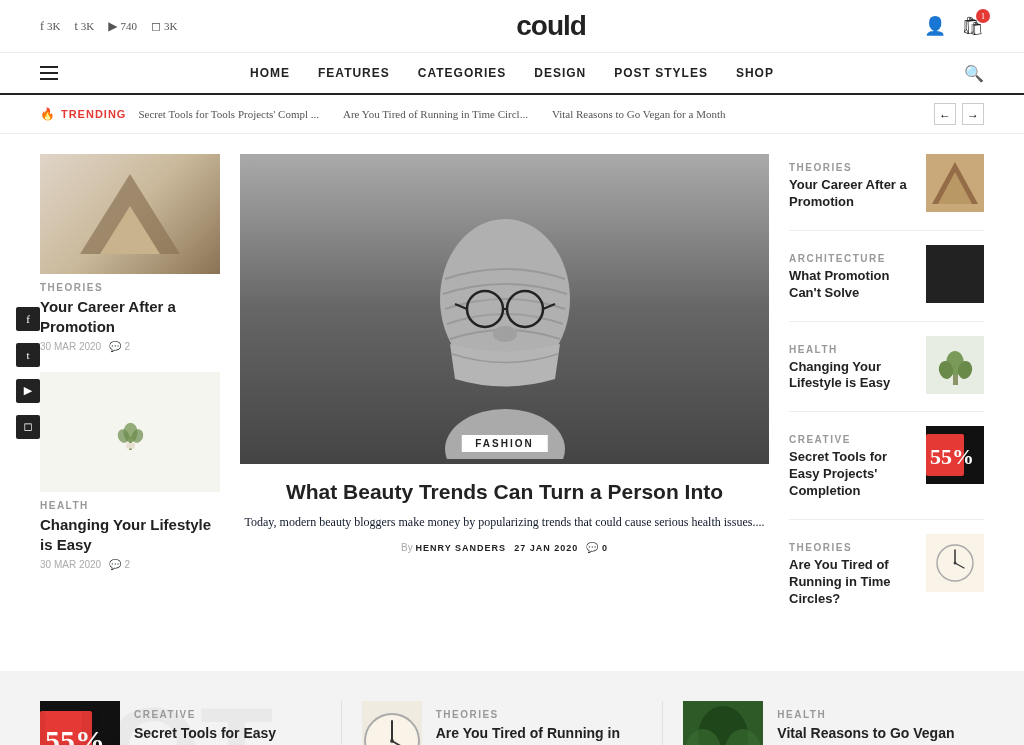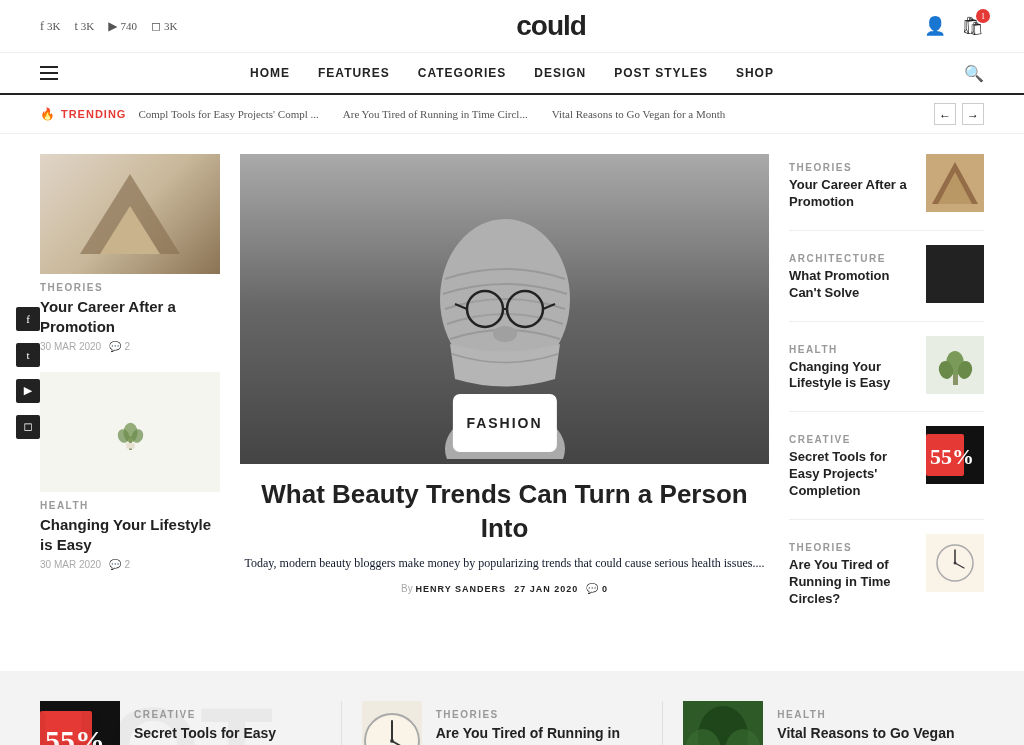--- a/index.html
+++ b/index.html
@@ -104,30 +104,29 @@
       display: flex;
       align-items: center;
       justify-content: center;
     }
     .hero-category-tag {
       position: absolute;
       bottom: 12px;
       left: 50%;
       transform: translateX(-50%);
       background: #fff;
-      padding: 21px 14px;
-      font-size: 14px;
+      padding: 3px 14px;
+      font-size: 10px;
       font-family: sans-serif;
       font-weight: 700;
       letter-spacing: 2px;
       text-transform: uppercase;
       color: #222;
-      border-radius: 7px;
-    }
-    .hero-title { font-size: 26px; font-weight: 700; text-align: center; margin: 14px 0 8px; line-height: 1.3; font-family: sans-serif; }
+    }
+    .hero-title { font-size: 21px; font-weight: 700; text-align: center; margin: 14px 0 8px; line-height: 1.3; font-family: sans-serif; }
     .hero-excerpt { font-size: 12px; color: #0f172a; text-align: center; line-height: 1.6; margin-bottom: 10px; }
     .hero-author { font-size: 10px; text-align: center; color: #aaa; font-family: sans-serif; }
     .hero-author span { font-weight: 700; color: #222; letter-spacing: 1px; text-transform: uppercase; font-size: 9px; }
 
     
     .right-col { width: 195px; flex-shrink: 0; }
     .right-article { display: flex; align-items: flex-start; gap: 10px; margin-bottom: 14px; padding-bottom: 14px; border-bottom: 1px solid #eee; }
     .right-article:last-child { border-bottom: none; }
     .right-article-text { flex: 1; }
     .right-img-wood {
@@ -283,21 +282,21 @@
   </ul>
   <div class="nav-search">🔍</div>
 </nav>
 
 <div class="trending-bar">
   <div class="trending-label">
     <span class="fire-icon">🔥</span>
     <span>TRENDING</span>
   </div>
   <div class="trending-items">
-    <span class="trending-item">Compl Tools for Easy Projects' Compl ...</span>
+    <span class="trending-item">Secret Tools for Tools Projects' Compl ...</span>
     <span class="trending-item">Are You Tired of Running in Time Circl...</span>
     <span class="trending-item">Vital Reasons to Go Vegan for a Month</span>
   </div>
   <div class="trending-nav">
     <button>←</button>
     <button>→</button>
   </div>
 </div>
 
 <div class="main-content">

